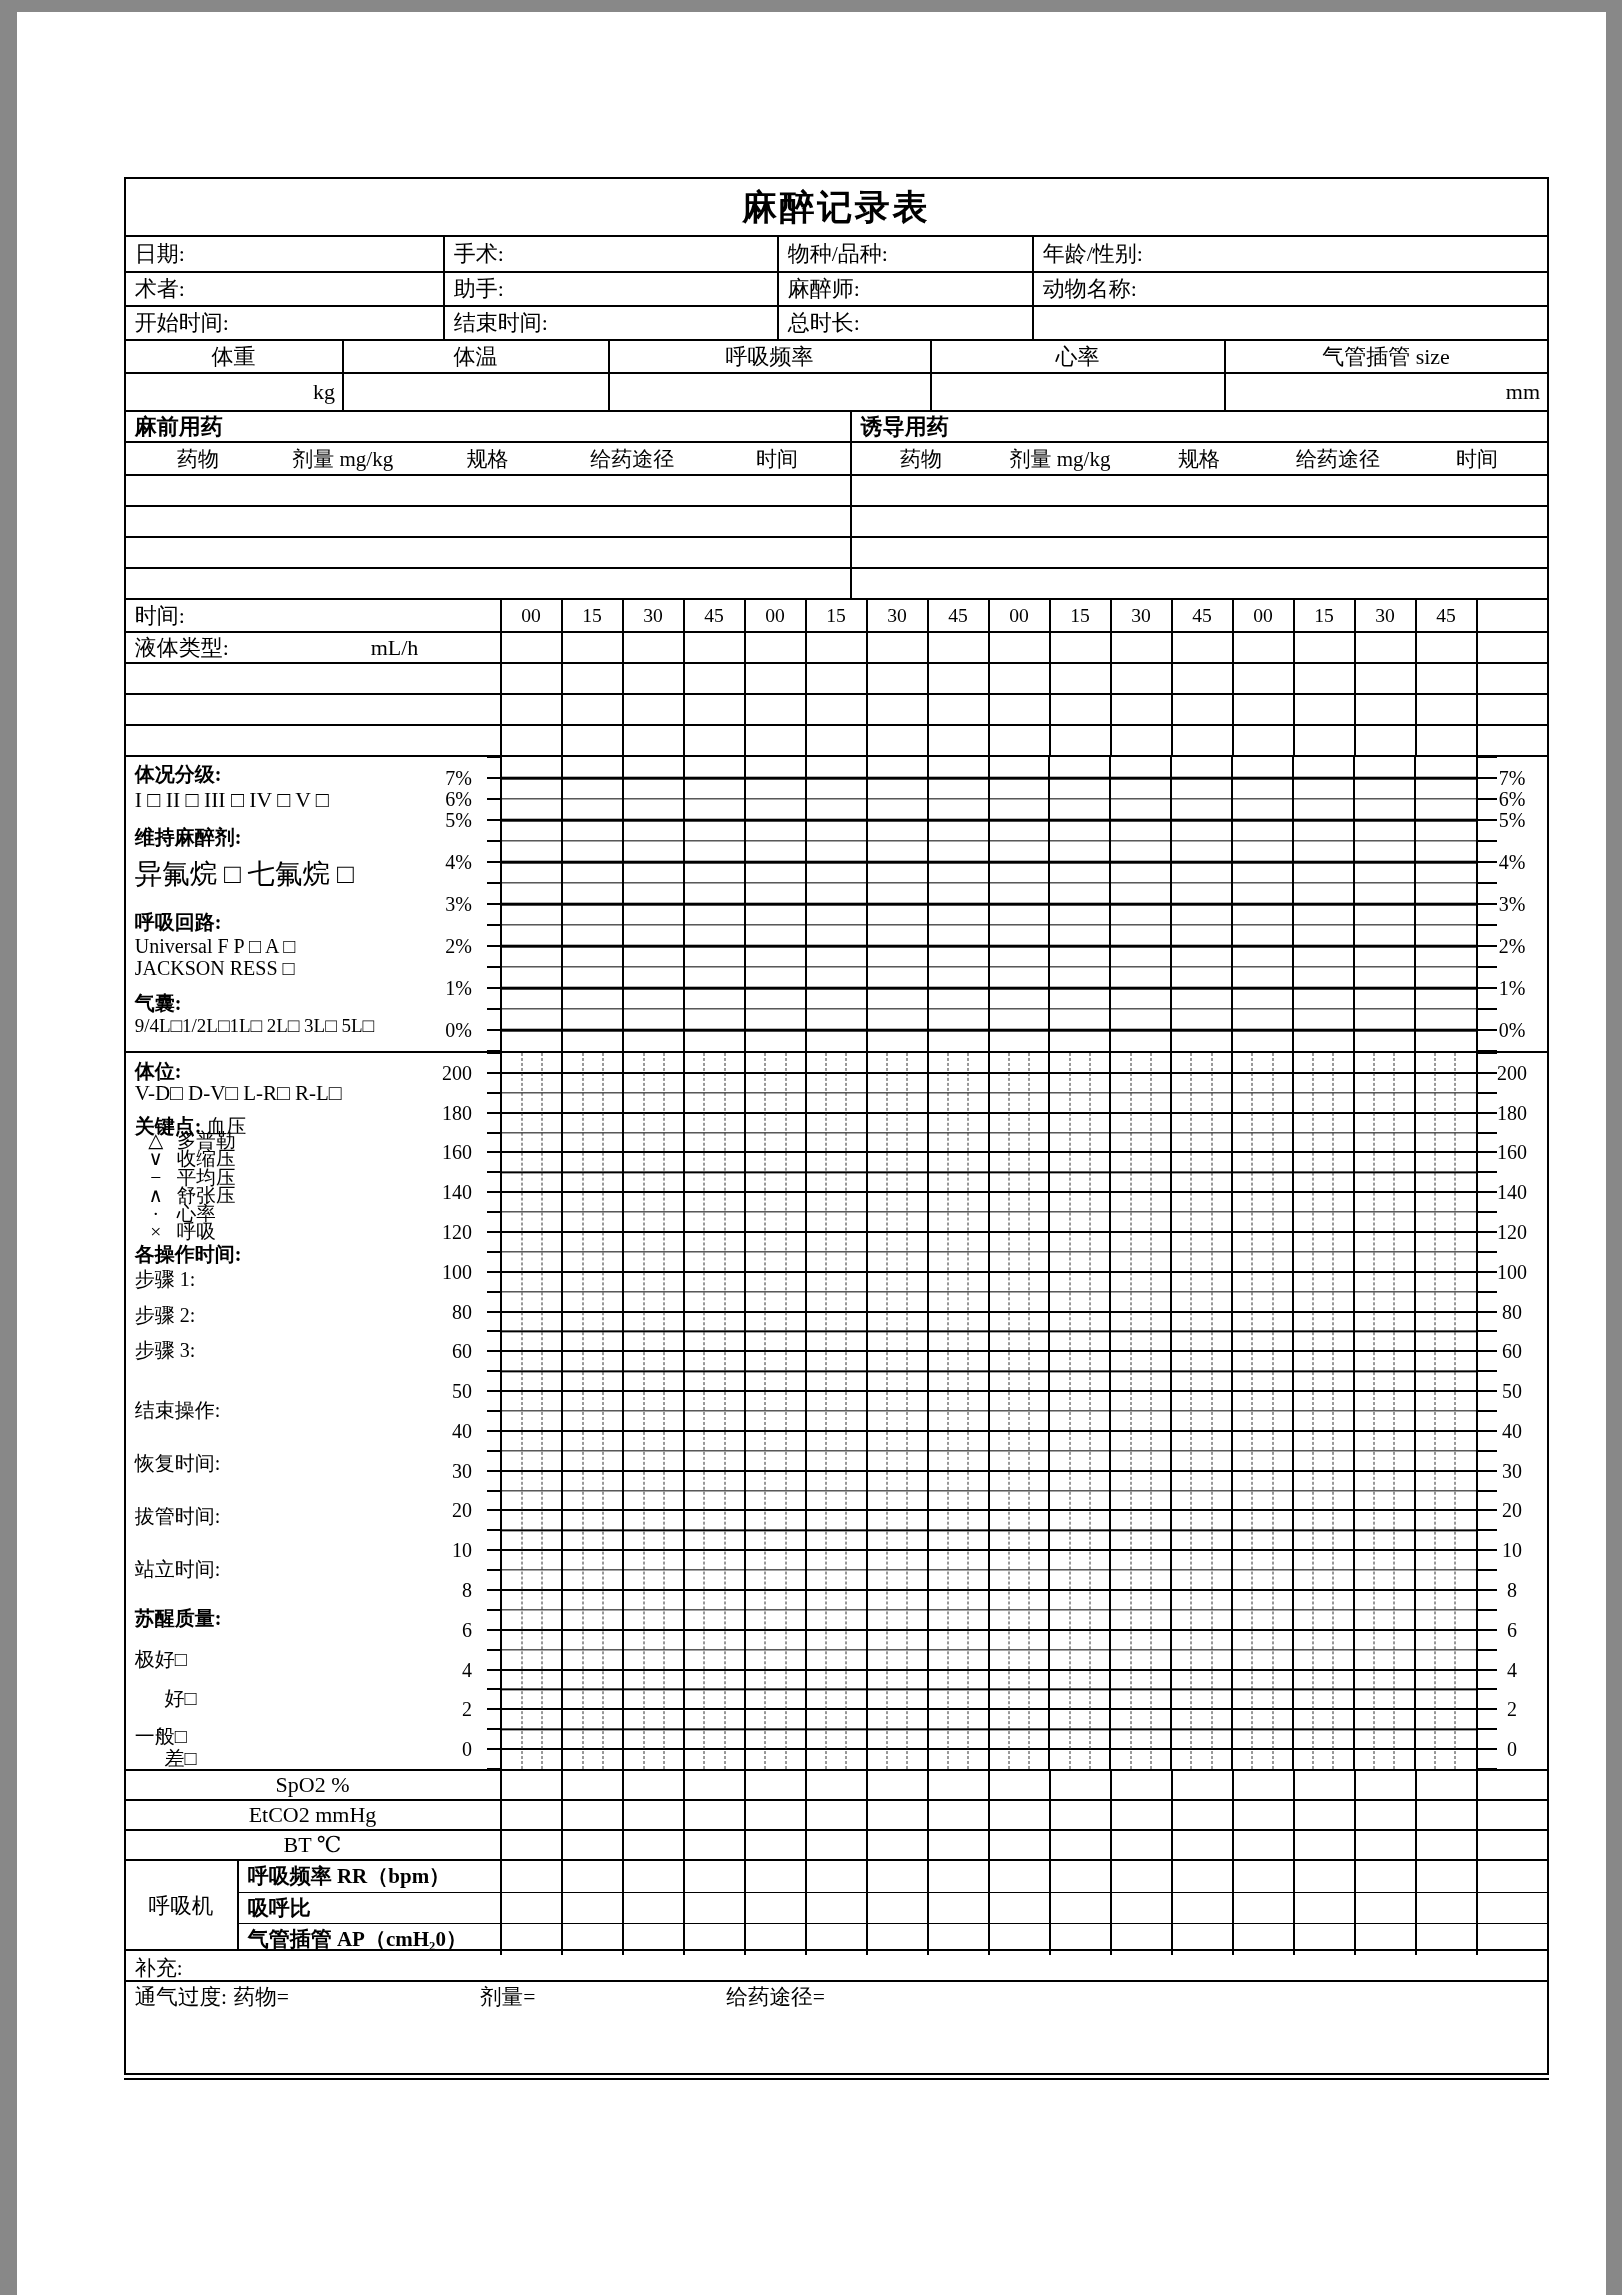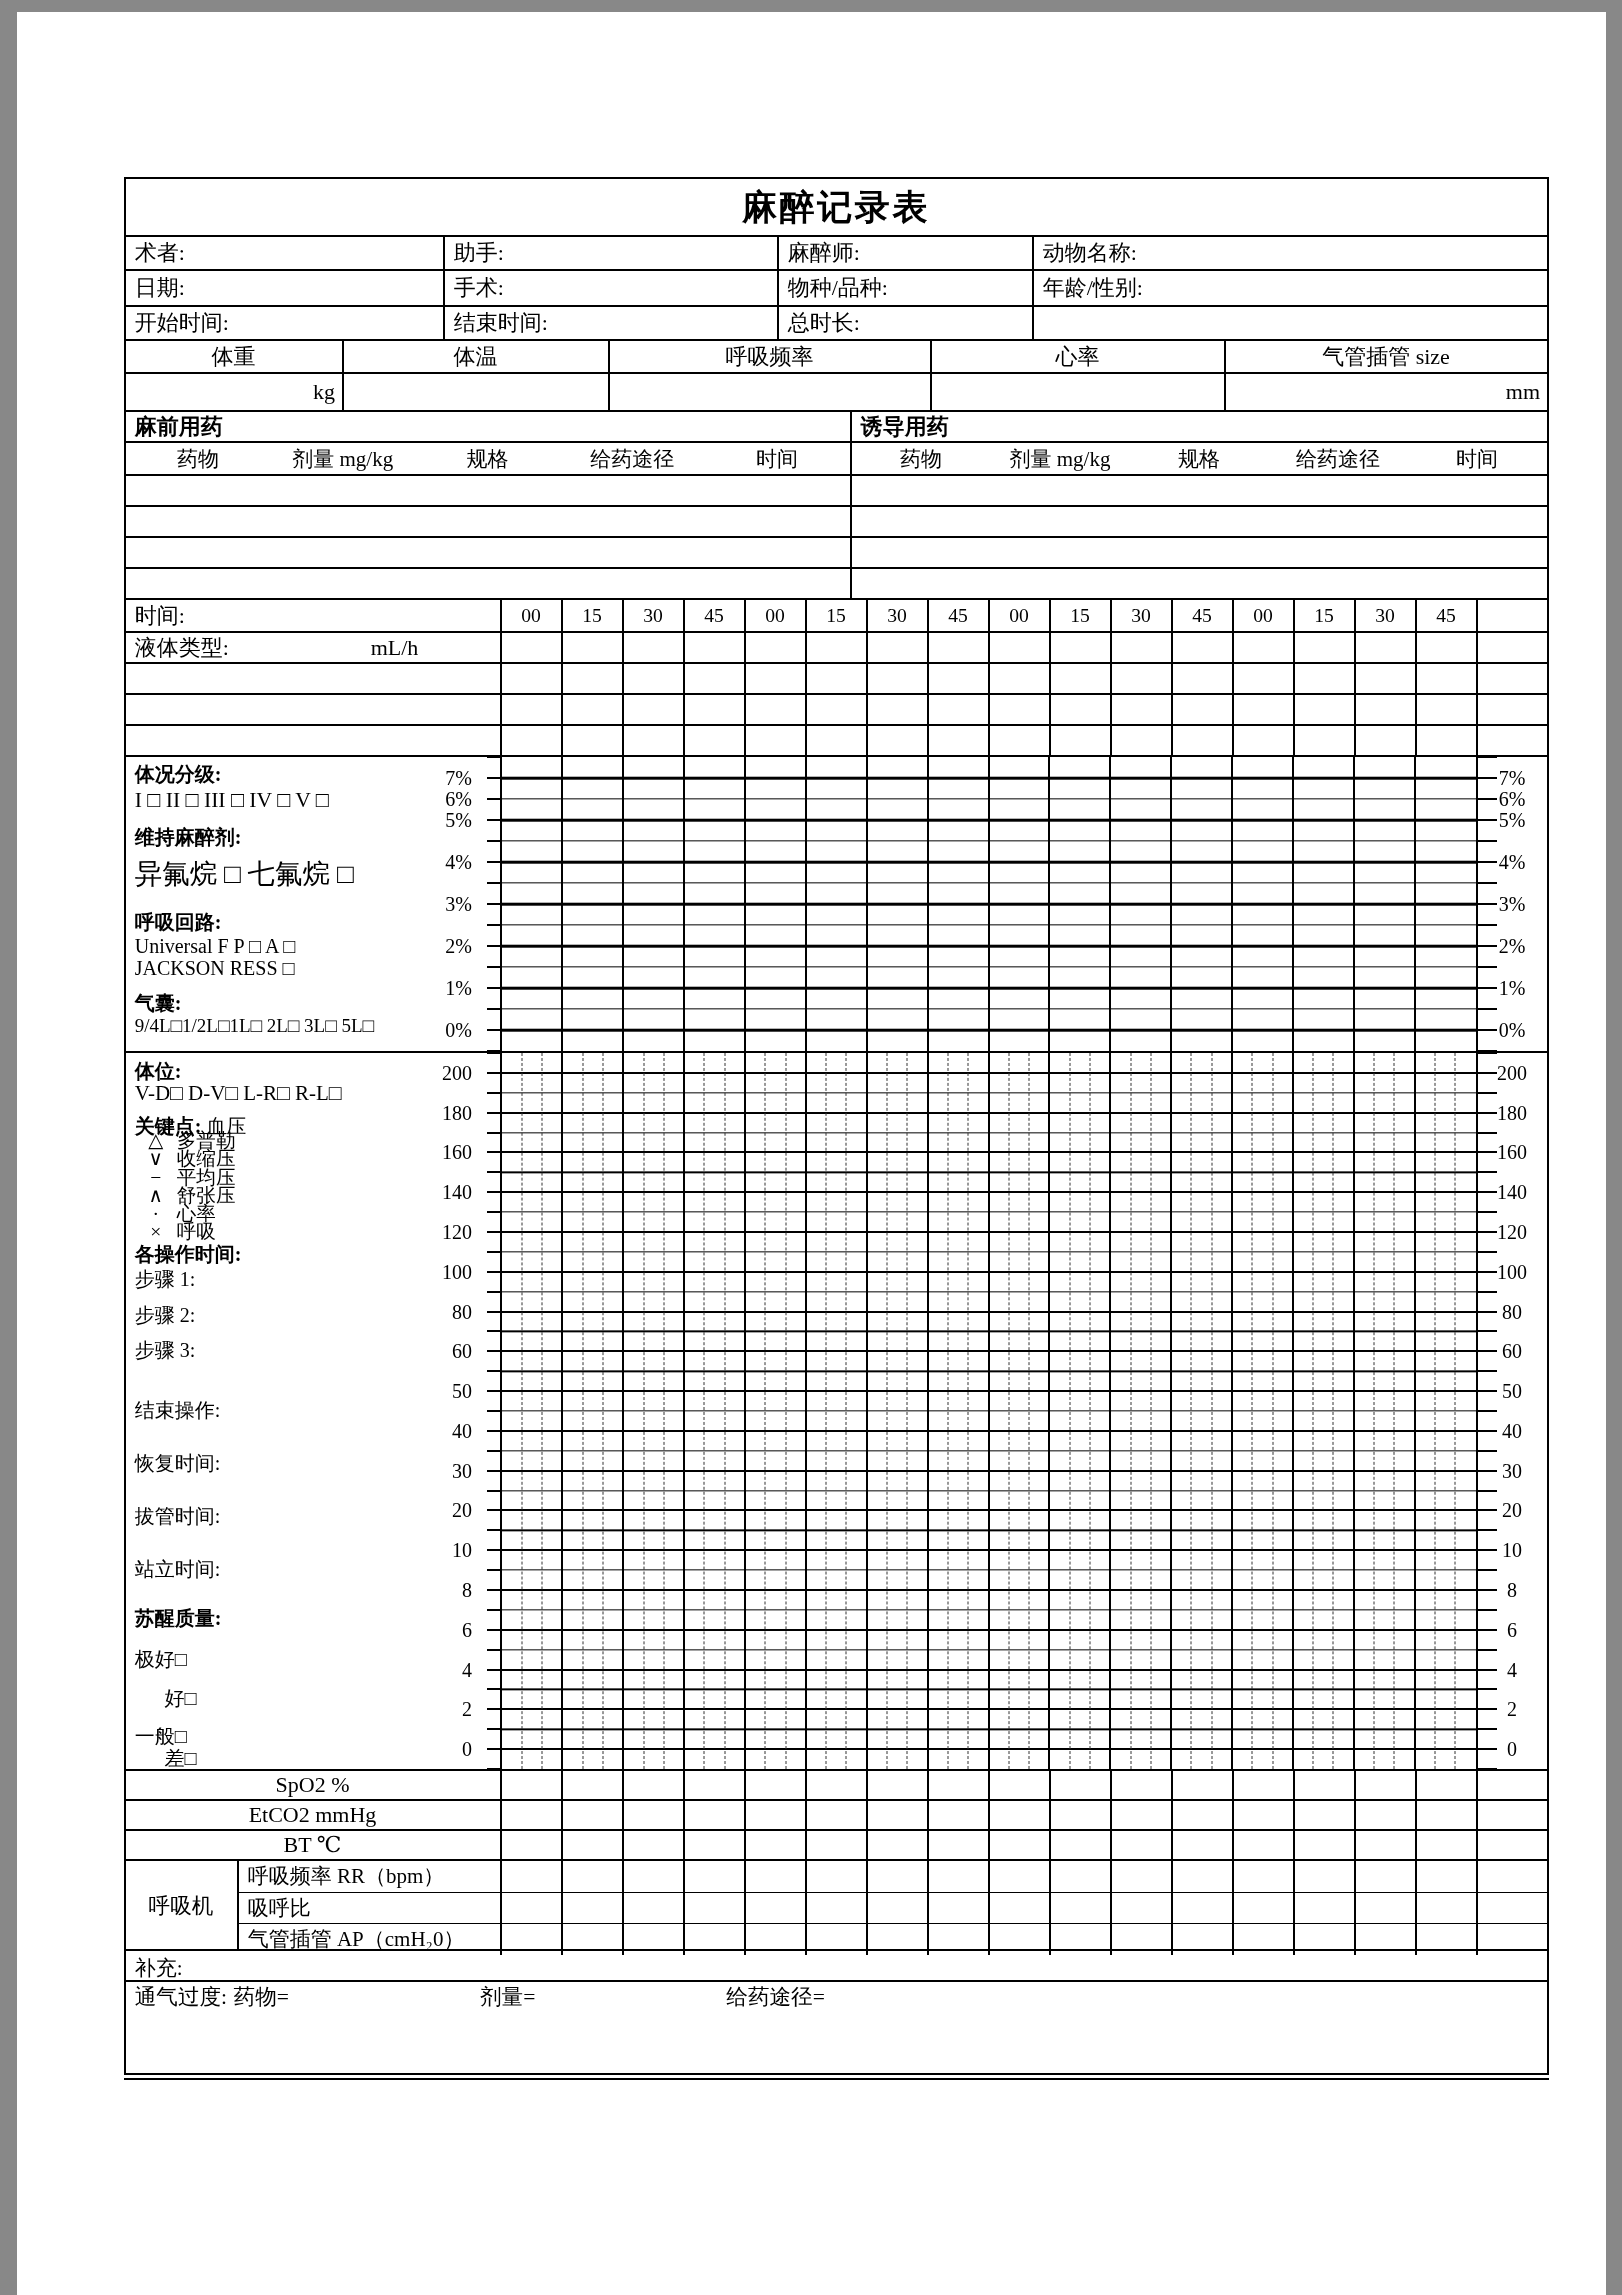--- a/index.html
+++ b/index.html
@@ -69,49 +69,49 @@
   .s2-h{top:344px}.s2-i{top:397px}.s2-j{top:450px}.s2-k{top:503px}
   .s2-l{top:552px}.s2-m{top:593px}.s2-n{top:632px;left:39px}.s2-o{top:670px}.s2-p{top:692px;left:39px}
   .keylbl{font-weight:bold;}
   
   .h-mon{height:30px}
   .vent-block{display:flex;border-bottom:2px solid #000;flex:none;height:90px;}
   .c-vent{width:113px;border-right:2px solid #000;display:flex;align-items:center;justify-content:center;font-size:21.6px;flex:none;}
   .vent-rows{flex:1;display:flex;flex-direction:column;}
   .vent-row{display:flex;flex:1;border-bottom:1.3px solid #000;}
   .vent-row:last-child{border-bottom:none;}
-  .c-vlabel{width:263px;border-right:2px solid #000;padding:1.3px 9.2px;display:flex;align-items:center;font-size:21px;flex:none;}
+  .c-vlabel{width:263px;border-right:2px solid #000;padding:1.3px 9.2px;display:flex;align-items:center;font-size:21px;flex:none;font-weight:bold;}
   
   .h-sup{height:31px}.h-comp{height:61px}.h-post{height:29.4px}
   .sup-cell{padding:2.6px 9.2px;font-size:21px;display:flex;align-items:flex-start;}
   .comp-cell{padding:3.9px 9.2px;font-size:21.6px;line-height:26px;display:block;}
   .post-cell{padding:2.6px 9.2px;font-size:21.6px;display:flex;align-items:center;white-space:nowrap;}
   .post-cell .g1{margin-left:6.5px}.post-cell .g2{margin-left:191px}.post-cell .g3{margin-left:191px}
 </style>
 </head>
 <body>
 
 <div class="page">
   <div class="form">
 
     <div class="row h-title">
       <div class="title">麻醉记录表</div>
     </div>
 
+    <div class="row h-i1">
+      <div class="cell iw1">日期:</div>
+      <div class="cell iw2">手术:</div>
+      <div class="cell iw3">物种/品种:</div>
+      <div class="cell last">年龄/性别:</div>
+    </div>
     <div class="row h-i2">
       <div class="cell iw1">术者:</div>
       <div class="cell iw2">助手:</div>
       <div class="cell iw3">麻醉师:</div>
       <div class="cell last">动物名称:</div>
-    </div>
-    <div class="row h-i1">
-      <div class="cell iw1">日期:</div>
-      <div class="cell iw2">手术:</div>
-      <div class="cell iw3">物种/品种:</div>
-      <div class="cell last">年龄/性别:</div>
     </div>
     <div class="row h-i3">
       <div class="cell iw1">开始时间:</div>
       <div class="cell iw2">结束时间:</div>
       <div class="cell iw3">总时长:</div>
       <div class="cell last"></div>
     </div>
 
     <div class="row h-v1">
       <div class="cell vw1 center">体重</div>

